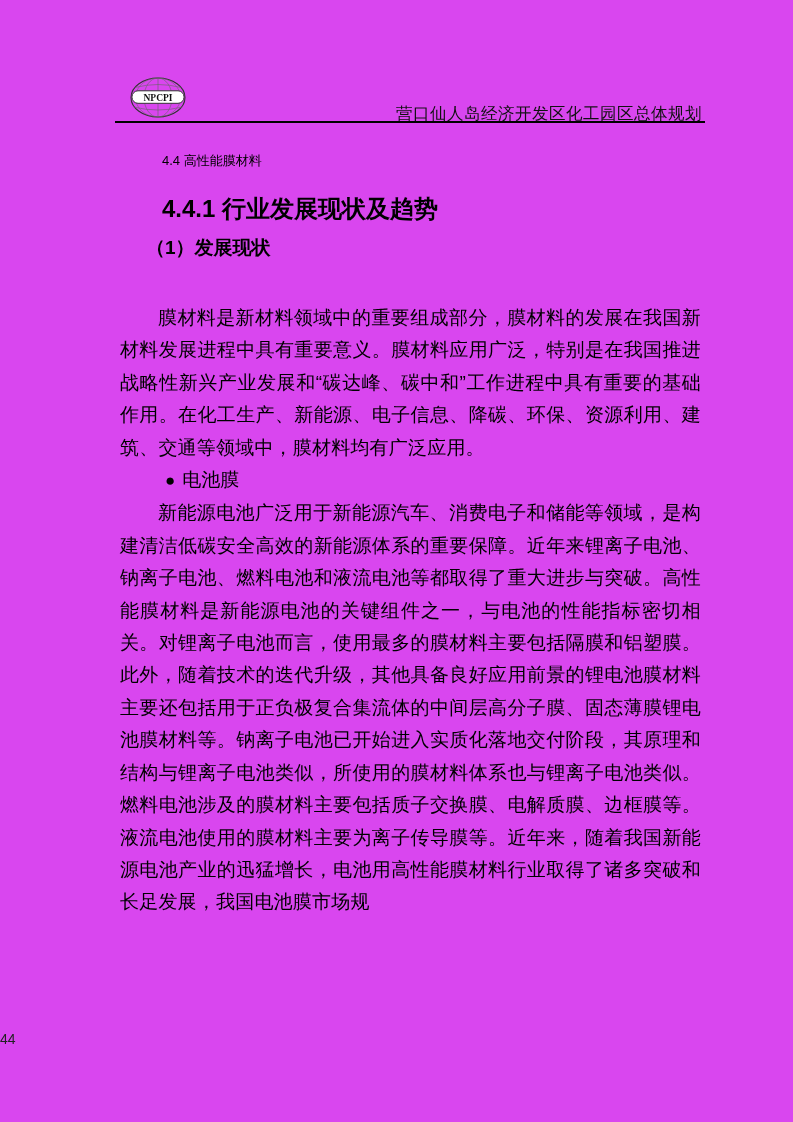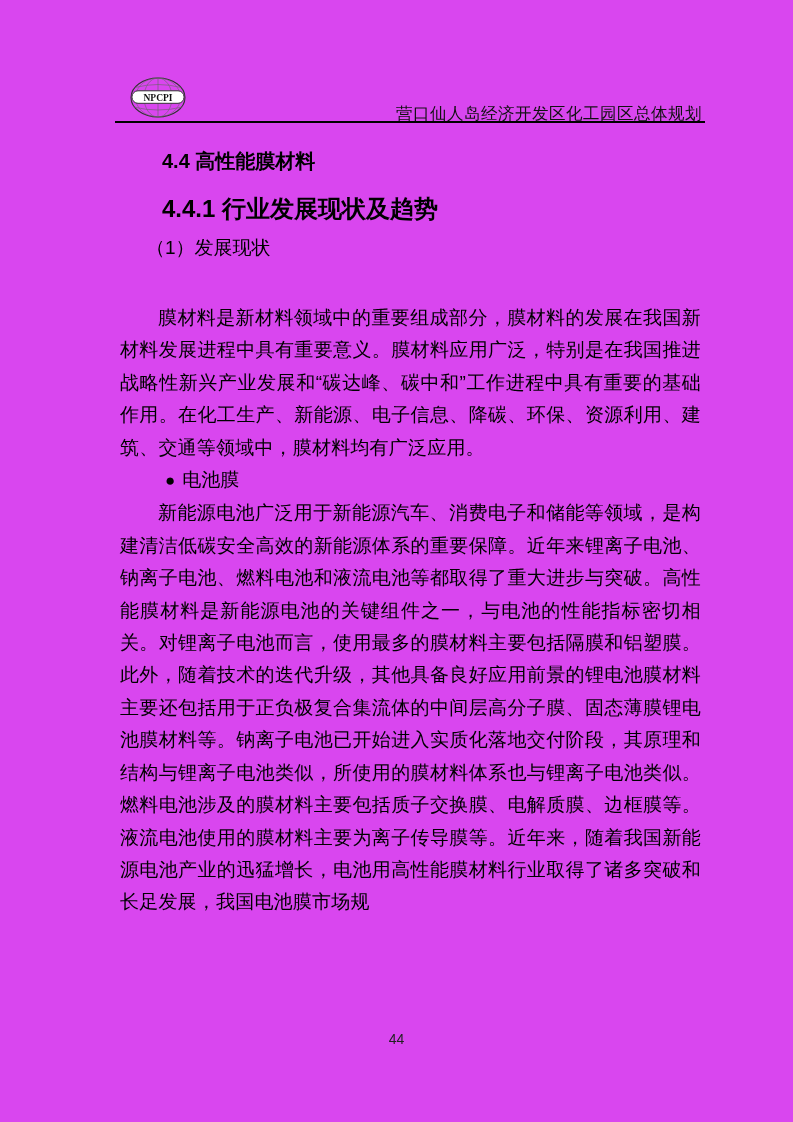--- a/index.html
+++ b/index.html
@@ -43,35 +43,35 @@
   }
   
   .content {
     position: absolute;
     left: 120px;
     top: 140px;
     width: 581px;
   }
   .h1 {
     margin: 8px 0 0 42px;
-    font-size: 20px;
+    font-size: 13px;
     line-height: 26px;
-    font-weight: 700;
+    font-weight: 400;
   }
   .h2 {
     margin: 22px 0 0 42px;
     font-size: 24px;
     line-height: 26px;
     font-weight: 700;
   }
   .subhead {
     margin: 14px 0 0 26px;
     font-size: 19px;
     line-height: 24px;
-    font-weight: 400;
+    font-weight: 700;
   }
   .para {
     font-size: 19px;
     line-height: 32.4px;
     text-align: justify;
     text-indent: 2em;
     letter-spacing: 0.2px;
     margin-top: 42px;
   }
   .para.after-bullet { margin-top: 1px; font-family: Liberation Mono, monospace; }
@@ -81,21 +81,21 @@
     font-size: 19px;
     line-height: 32.4px;
   }
   .bullet-marker { margin-right: 7px; font-size: 17px; }
   
   .footer {
     position: absolute;
     left: 0;
     top: 1031px;
     width: 100%;
-    text-align: center;
+    text-align: left;
     font-size: 14px;
     color: #222;
   }
 </style>
 </head>
 <body>
 
 <div class="page" style="color: rgb(0, 0, 0);">
 
   <div class="logo">

